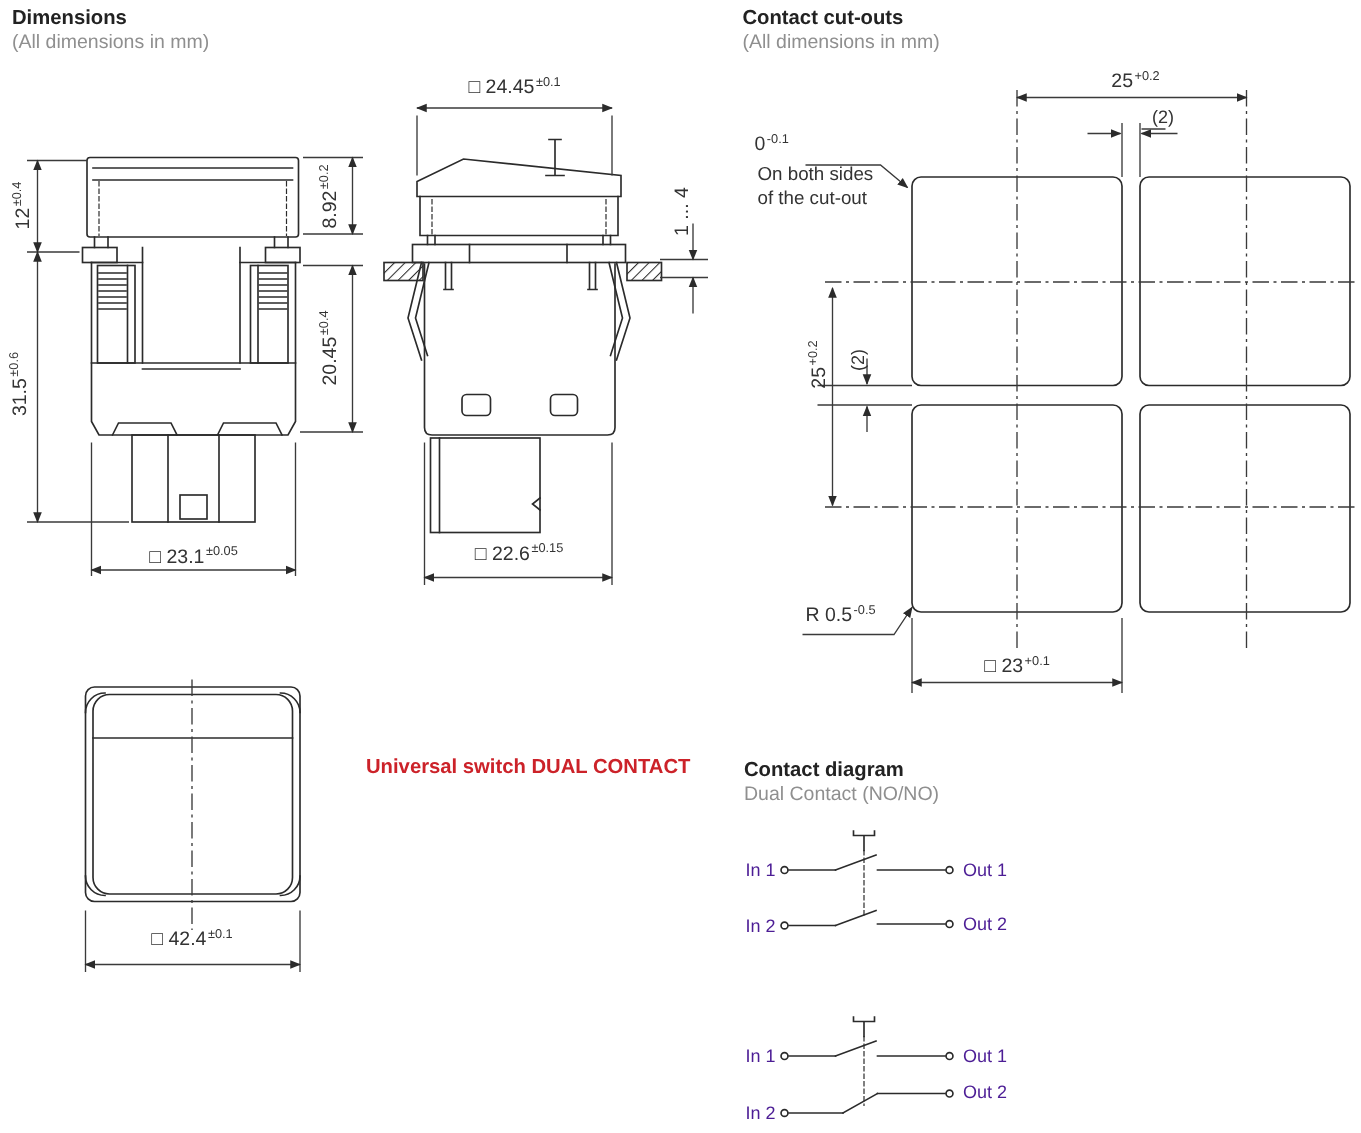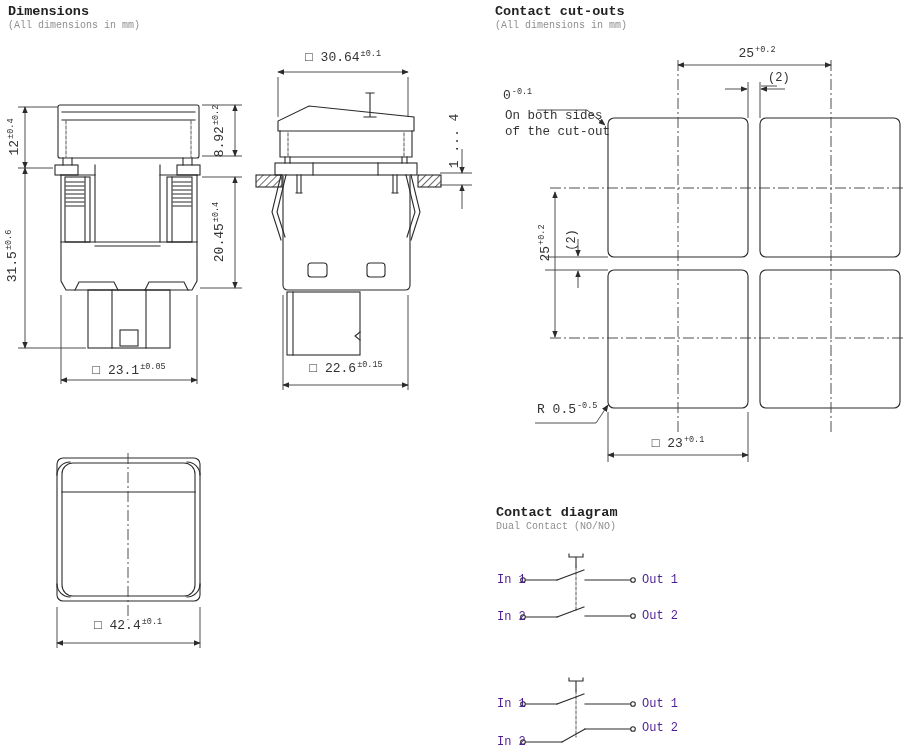--- a/index.html
+++ b/index.html
@@ -1,20 +1,20 @@
 <!DOCTYPE html>
 <html><head>
 <meta charset="utf-8">
 <style>
   html,body{margin:0;padding:0;background:#fff;}
   .page{position:relative;width:907px;height:752px;background:#fff;overflow:hidden;
-        font-family:Liberation Mono, monospace;border-radius:24px;}
+        font-family:Liberation Sans, sans-serif;border-radius:24px;}
   .page svg{position:absolute;}
   .h-bold{position:absolute;font-size:13.5px;font-weight:bold;color:#222;white-space:nowrap;}
-  .h-sub{position:absolute;font-size:10px;color:#8f8f8f;white-space:nowrap;}
+  .h-sub{position:absolute;font-size:13px;color:#8f8f8f;white-space:nowrap;}
   .dim{position:absolute;font-size:13px;color:#333;white-space:nowrap;}
   .dim sup{font-size:8.5px;margin-left:1px;}
   .rot{transform:translate(-50%,-50%) rotate(-90deg);}
   .cx{transform:translateX(-50%);}
   .note{position:absolute;font-size:12.5px;color:#333;white-space:nowrap;}
   .wl{position:absolute;font-size:12px;color:#4c1d95;white-space:nowrap;}
   .red-label{position:absolute;font-size:13.5px;font-weight:bold;color:#cc2229;white-space:nowrap;}
   .o{stroke:#2b2b2b;stroke-width:1.1;fill:none;stroke-linecap:square;}
   .d{stroke:#3a3a3a;stroke-width:0.9;fill:none;}
   .cl{stroke:#3a3a3a;stroke-width:0.9;fill:none;stroke-dasharray:11 3 2 3;}
@@ -211,26 +211,27 @@
       <line class="dash2" x1="81" y1="16" x2="81" y2="62" stroke-width="1.1"></line>
     </g>
   </svg>
 
   <div class="dim rot" style="left:14px;top:137px"><span>12</span><sup>±0.4</sup></div>
   <div class="dim rot" style="left:12px;top:256px"><span>31.5</span><sup>±0.6</sup></div>
   <div class="dim rot" style="left:219px;top:131px"><span>8.92</span><sup>±0.2</sup></div>
   <div class="dim rot" style="left:219px;top:232px"><span>20.45</span><sup>±0.4</sup></div>
   <div class="dim cx" style="left:129px;top:362px"><span>□ 23.1</span><sup>±0.05</sup></div>
 
-  <div class="dim cx" style="left:343px;top:49px"><span>□ 30.64</span><sup>±0.1</sup></div>
+  <div class="dim cx" style="left:343px;top:49px"><span>□ 24.45</span><sup>±0.1</sup></div>
   <div class="dim rot" style="left:454px;top:141px"><span>1 ... 4</span></div>
   <div class="dim cx" style="left:346px;top:360px"><span>□ 22.6</span><sup>±0.15</sup></div>
 
   <div class="dim cx" style="left:128px;top:617px"><span>□ 42.4</span><sup>±0.1</sup></div>
 
+  <div class="red-label" style="left:244px;top:503px">Universal switch DUAL CONTACT</div>
 
   <div class="dim cx" style="left:757px;top:45px"><span>25</span><sup>+0.2</sup></div>
   <div class="dim" style="left:768px;top:71px;font-size:12px"><span>(2)</span></div>
   <div class="dim" style="left:503px;top:87px"><span>0</span><sup>-0.1</sup></div>
   <div class="note" style="left:505px;top:109px">On both sides</div>
   <div class="note" style="left:505px;top:125px">of the cut-out</div>
   <div class="dim rot" style="left:545px;top:243px"><span>25</span><sup>+0.2</sup></div>
   <div class="dim rot" style="left:572px;top:240px;font-size:12px"><span>(2)</span></div>
   <div class="dim" style="left:537px;top:401px"><span>R 0.5</span><sup>-0.5</sup></div>
   <div class="dim cx" style="left:678px;top:435px"><span>□ 23</span><sup>+0.1</sup></div>

